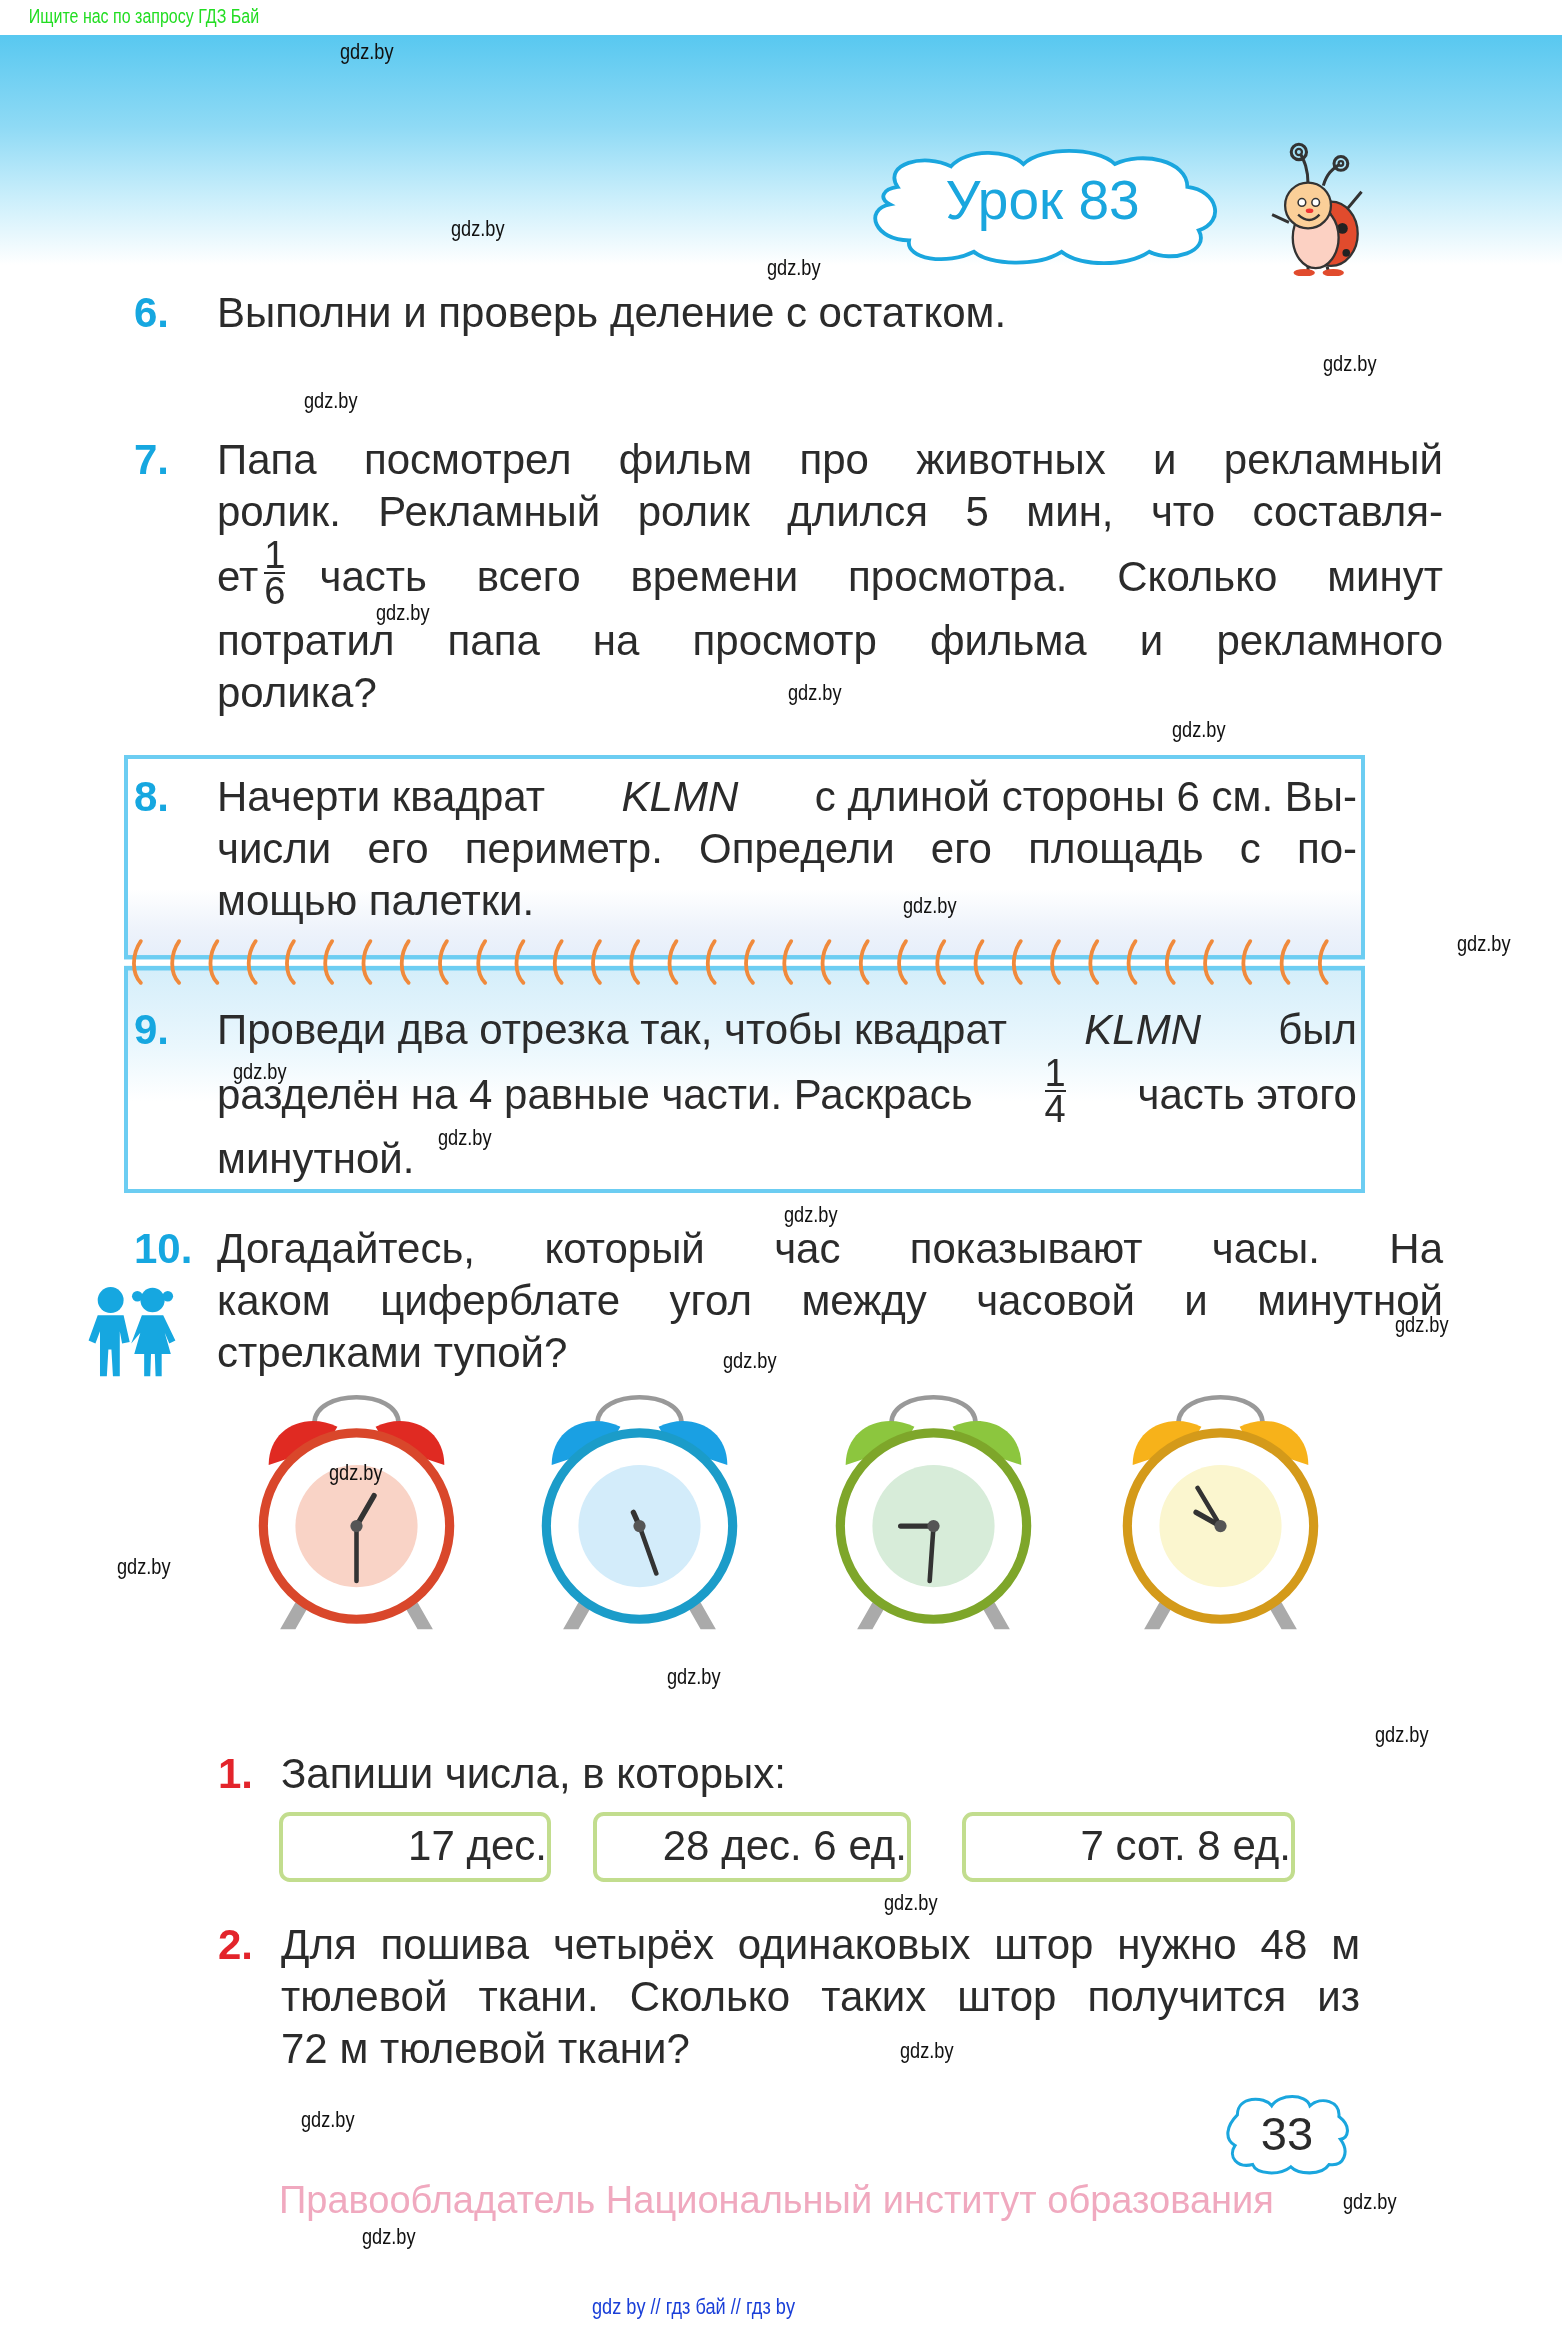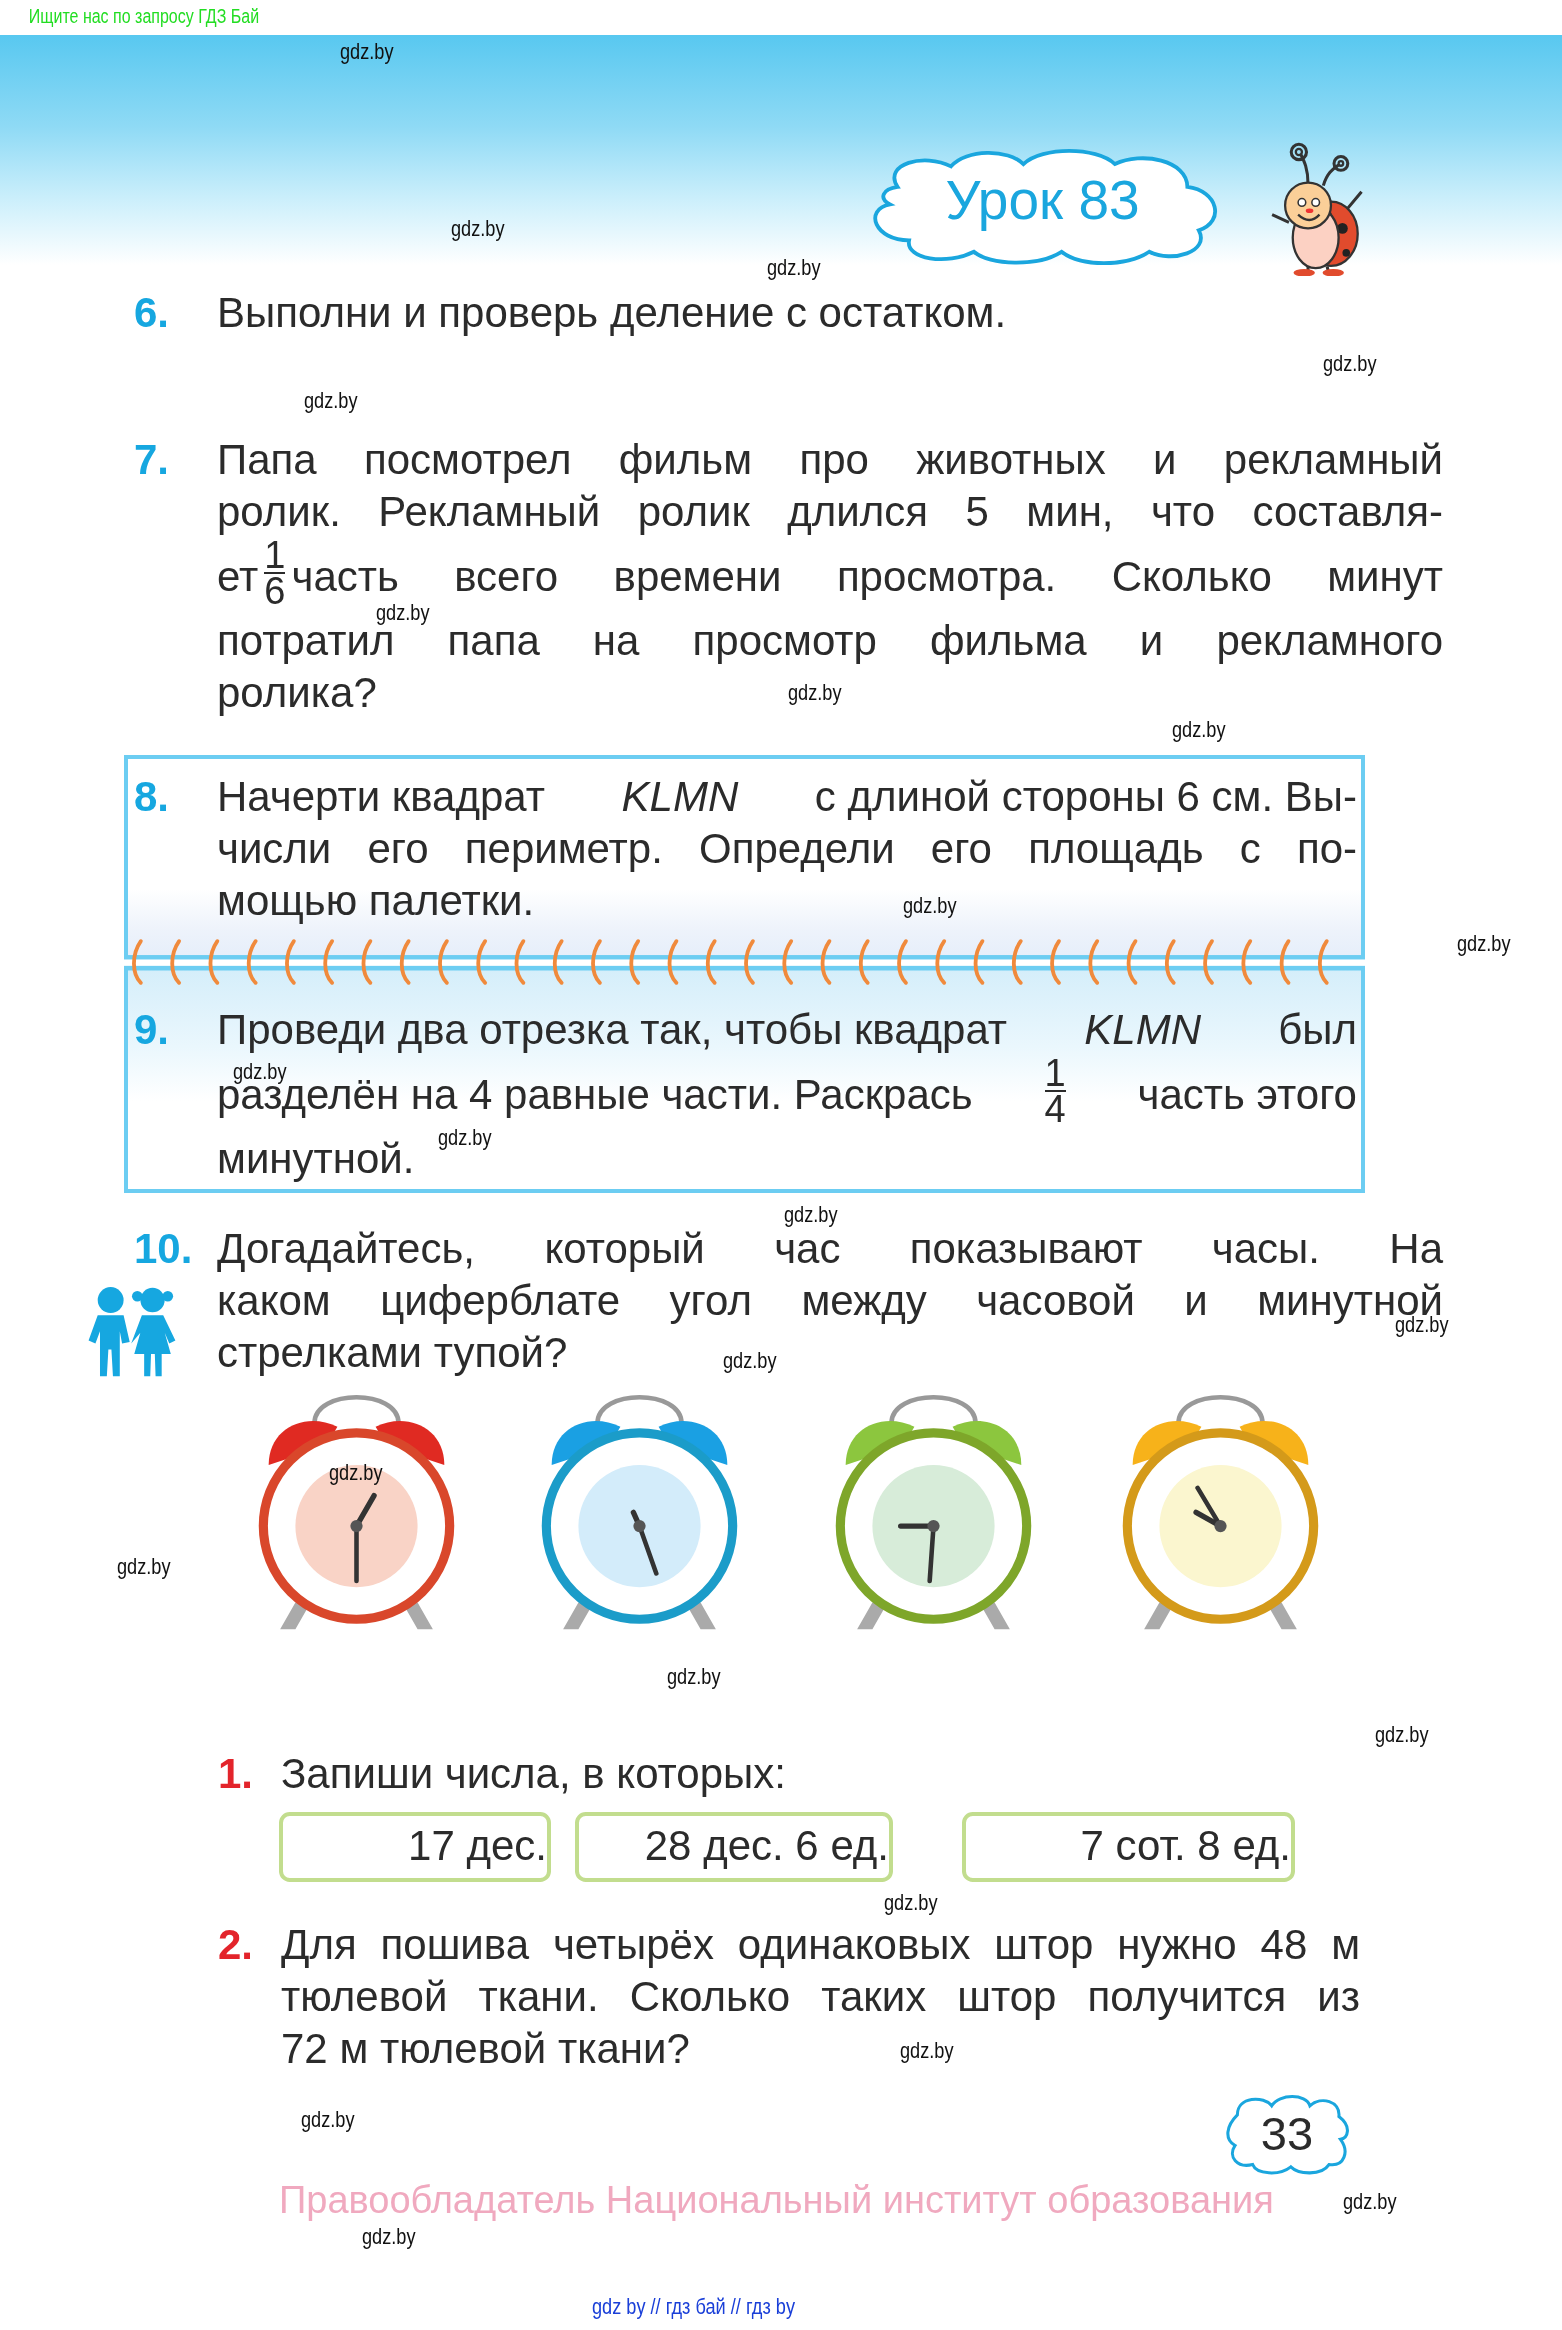--- a/index.html
+++ b/index.html
@@ -111,21 +111,21 @@
   <span class="num" style="top:0;">7.</span>
   <div class="body" style="width:1226px;">
     <span class="line just">Папа посмотрел фильм про животных и рекламный</span>
     <span class="line just">ролик. Рекламный ролик длился 5 мин, что составля-</span>
     <div class="line" style="display:flex; align-items:center; height:77px;">
       <span>ет</span>
       <span class="frac">
         <span>1</span>
         <span class="den">6</span>
       </span>
-      <span style="flex:1; text-align:justify; text-align-last:justify;">часть всего времени просмотра. Сколько минут</span>
+      <span style="flex:1; text-align:justify; text-align-last:justify;margin-left:28px;">часть всего времени просмотра. Сколько минут</span>
     </div>
     <span class="line just">потратил папа на просмотр фильма и рекламного</span>
     <span class="line">ролика?</span>
   </div>
 </div>
 
 <div class="box8"></div>
 <div class="box9"></div>
 <svg class="spiral" viewBox="0 0 1622 70" preserveAspectRatio="none">
   <rect x="0" y="26" width="1622" height="6" fill="#6ccdf2"></rect>
@@ -292,21 +292,21 @@
 
 <div class="task" style="left:218px; top:1748px; width:1148px; height:61px;">
   <span class="num red">1.</span>
   <div class="body" style="left:63px;">
     <span class="line">Запиши числа, в которых:</span>
   </div>
 </div>
 
 <div class="answer-row">
   <div class="answer-box" style="left:0; width:272px;">17 дес.</div>
-  <div class="answer-box" style="left:296px; width:318px;">28 дес. 6 ед.</div>
+  <div class="answer-box" style="left:314px; width:318px;">28 дес. 6 ед.</div>
   <div class="answer-box" style="left:683px; width:333px;">7 сот. 8 ед.</div>
 </div>
 
 <div class="task" style="left:218px; top:1919px; width:1148px; height:168px;">
   <span class="num red">2.</span>
   <div class="body" style="left:63px; width:1079px;">
     <span class="line just">Для пошива четырёх одинаковых штор нужно 48 м</span>
     <span class="line just">тюлевой ткани. Сколько таких штор получится из</span>
     <span class="line">72 м тюлевой ткани?</span>
   </div>

